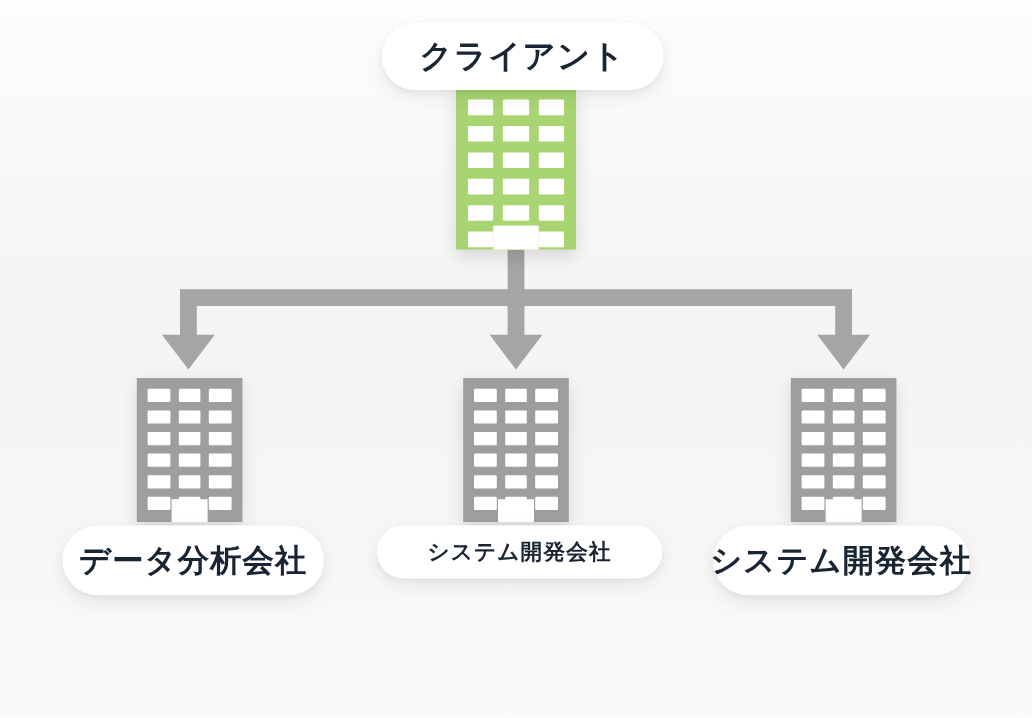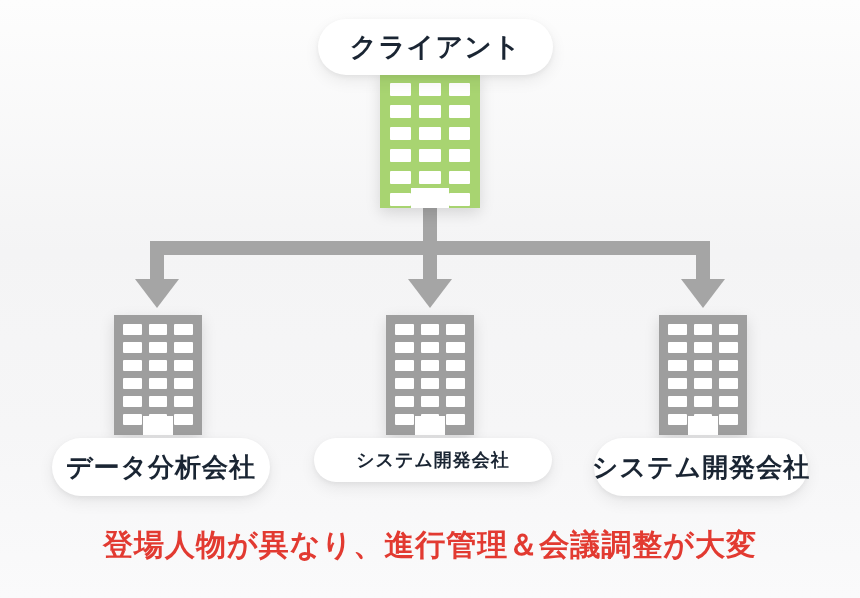--- a/index.html
+++ b/index.html
@@ -218,15 +218,14 @@
   <div class="pill pill-a">
     <span>データ分析会社</span>
   </div>
   <div class="pill pill-b">
     <span>システム開発会社</span>
   </div>
   <div class="pill pill-c">
     <span>システム開発会社</span>
   </div>
 
-  <div class="note">登場人物が異なり、進行管理＆会議調整が大変</div>
 
 </div>
 
 </body></html>

